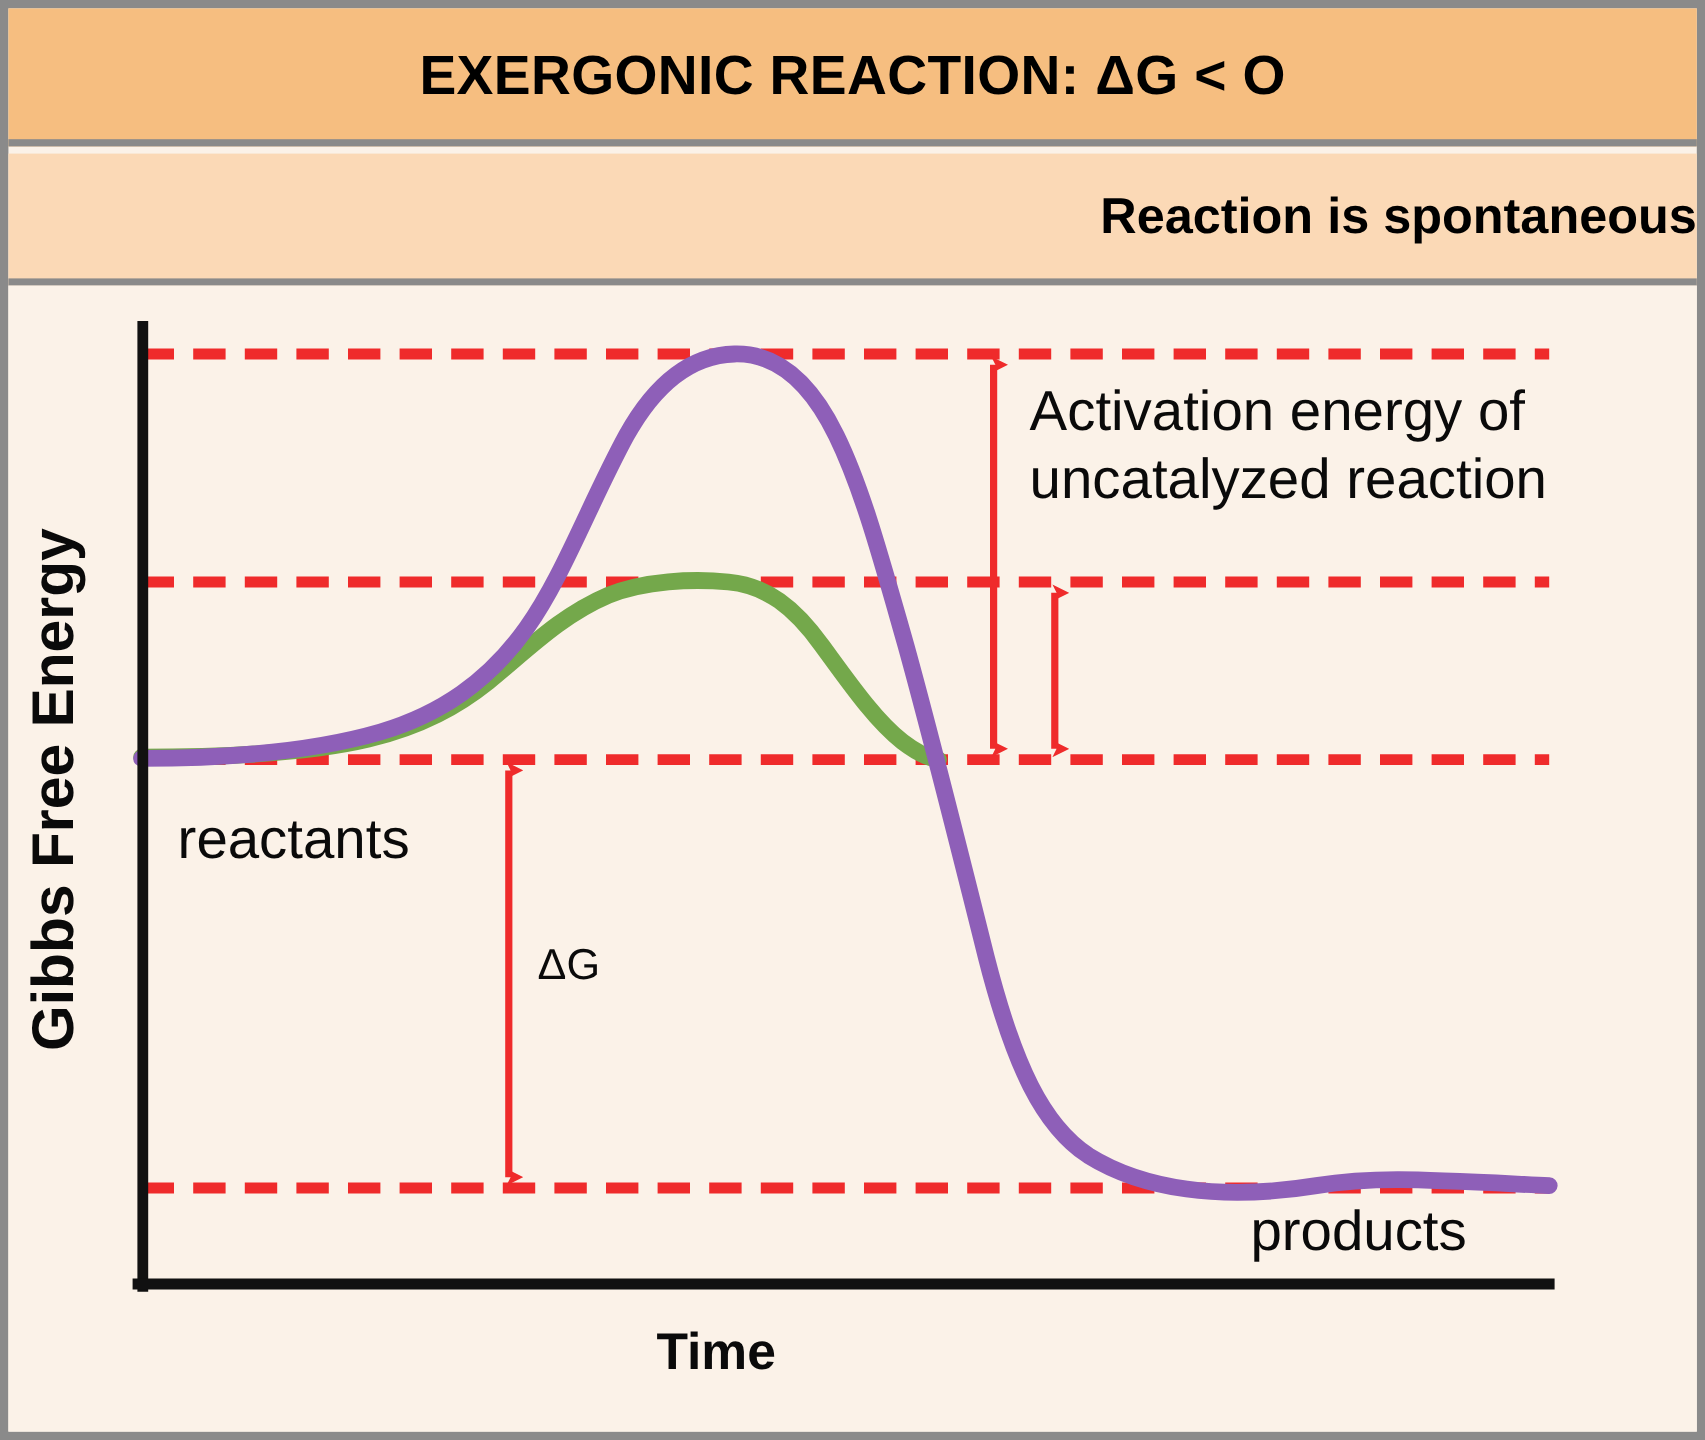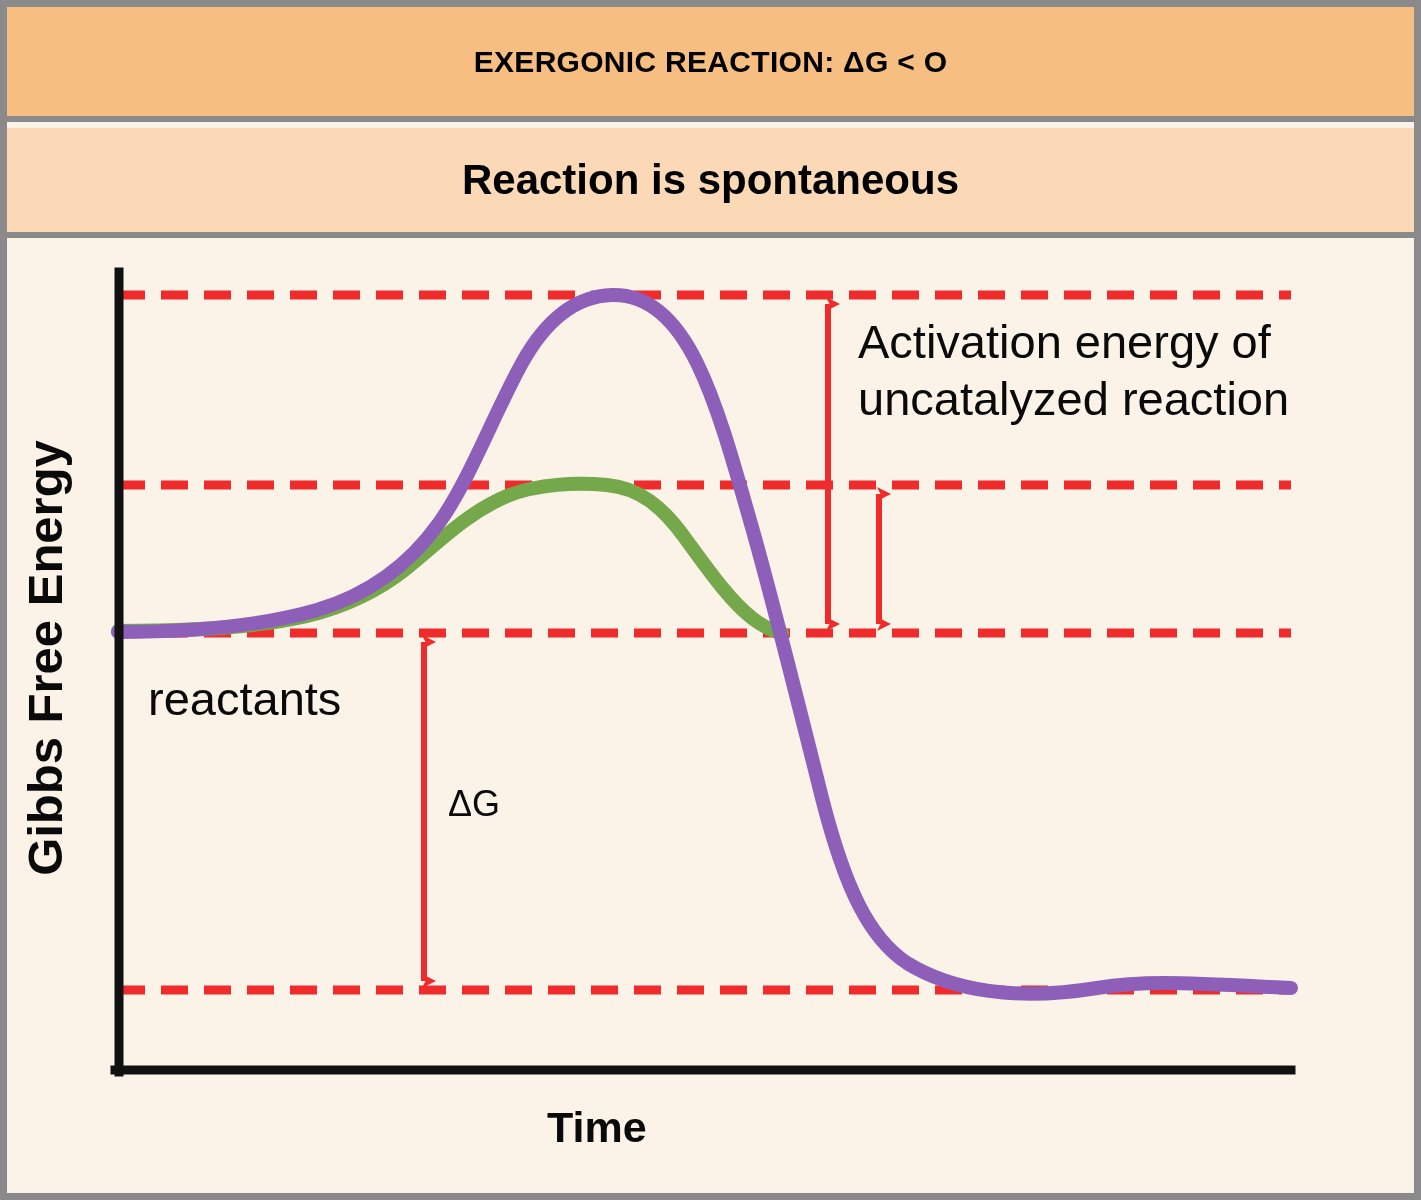--- a/index.html
+++ b/index.html
@@ -44,23 +44,24 @@
     top: 7px;
     height: 115px;
     background: #F6BE80;
     border-bottom: 6px solid #8A8A8A;
   }
   .band-subtitle {
     top: 128px;
     height: 110px;
     background: #FBD9B6;
     border-bottom: 6px solid #8A8A8A;
+    justify-content: flex-end;
   }
   .band-title-text {
-    font-size: 30px;
+    font-size: 46px;
     font-weight: bold;
     color: #000000;
     letter-spacing: 0.3px;
     white-space: nowrap;
   }
   .band-subtitle-text {
     font-size: 42px;
     font-weight: bold;
     color: #000000;
     white-space: nowrap;
@@ -216,20 +217,21 @@
         <line x1="108" y1="832" x2="1284" y2="832"></line>
       </g>
     </svg>
 
     <div class="plot-label y-axis-title">Gibbs Free Energy</div>
 
     <div class="plot-label x-axis-title">Time</div>
 
     <div class="plot-label label-reactants">reactants</div>
 
+    <div class="plot-label label-products">products</div>
 
     <div class="plot-label label-deltag">ΔG</div>
 
     <div class="plot-label annot-uncat">Activation energy of uncatalyzed reaction</div>
 
 
   </div>
 </div>
 
 </body></html>

